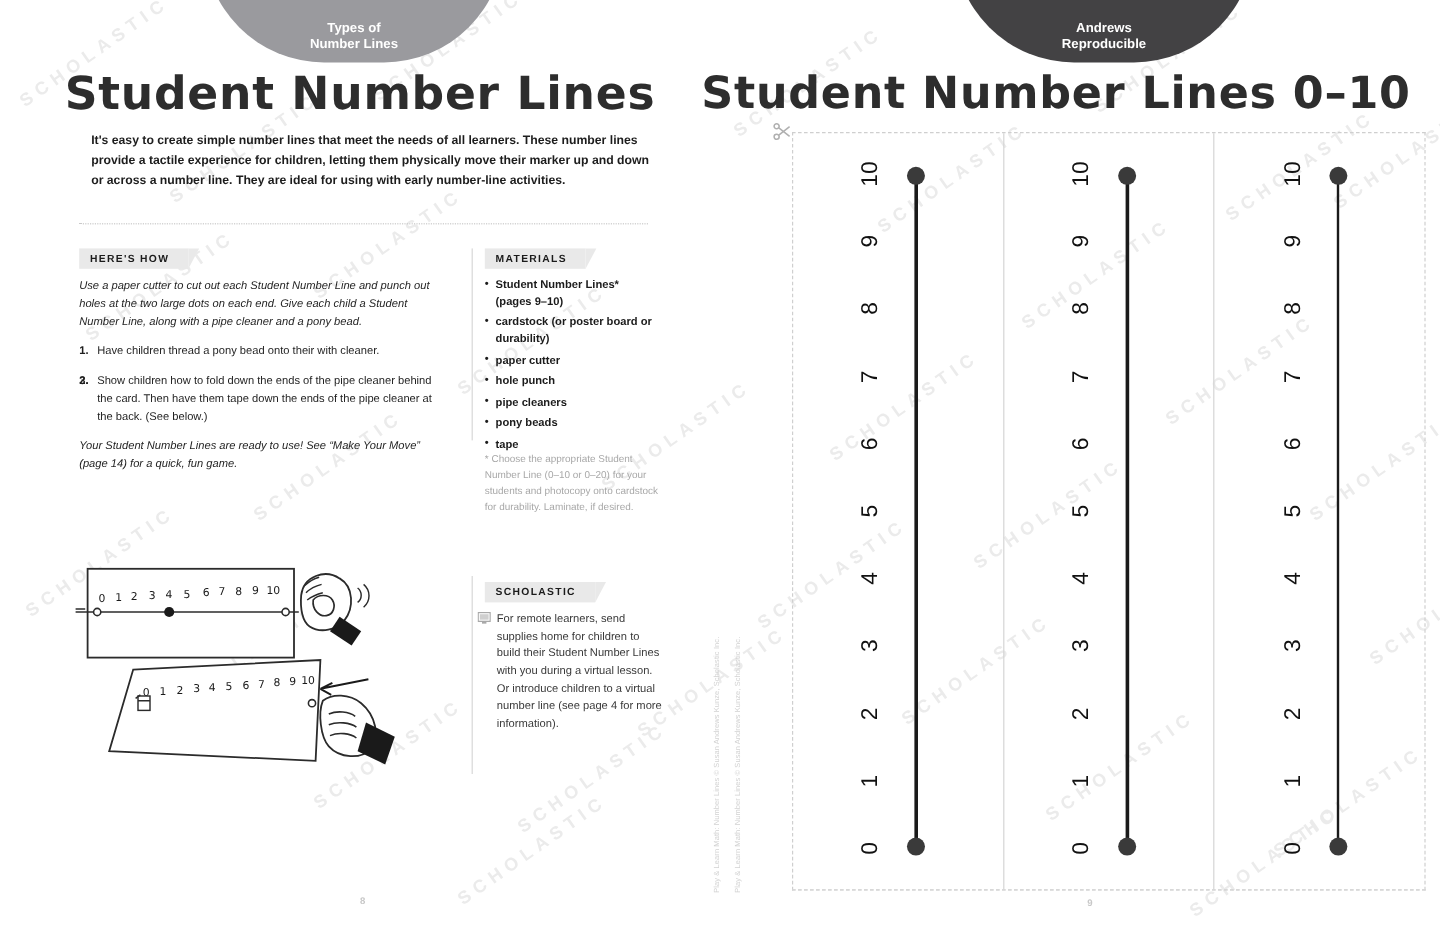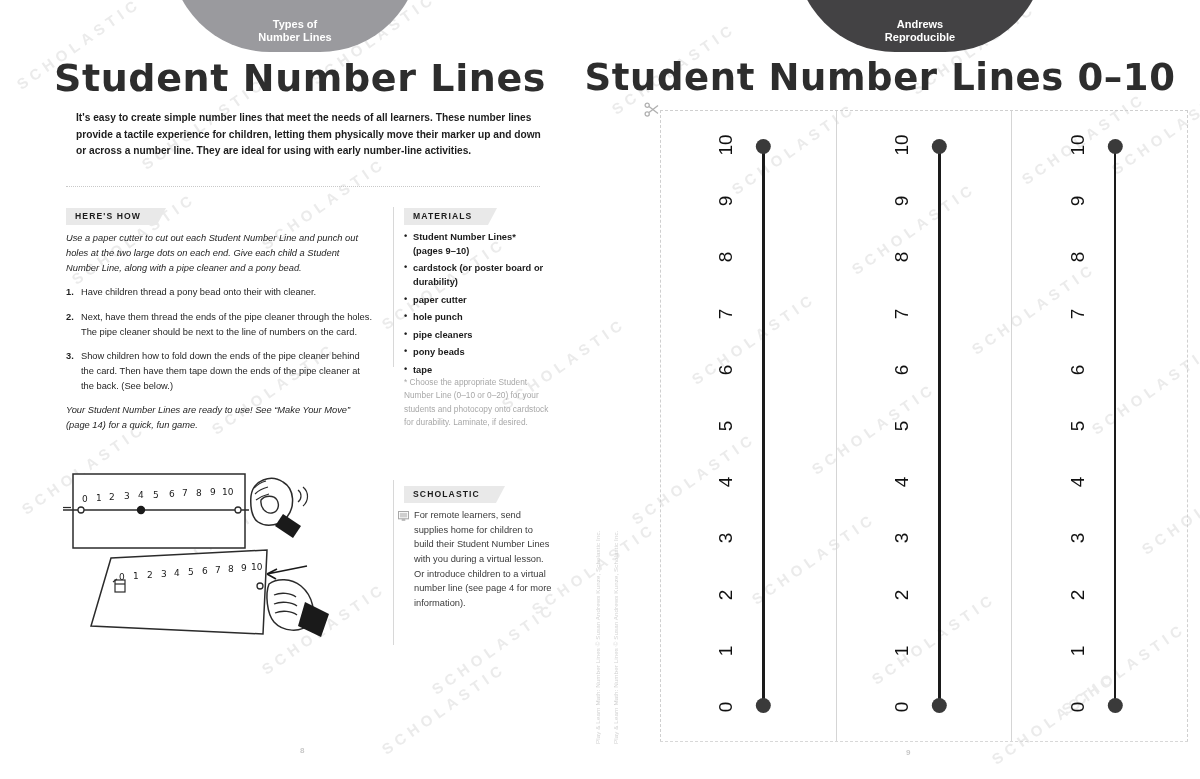--- a/index.html
+++ b/index.html
@@ -208,21 +208,21 @@
   <div class="col-divider2"></div>
 
   <div id="here-how-wrap">
     <span class="banner">HERE'S HOW</span>
   </div>
 
   <div id="how-body">
     <p>Use a paper cutter to cut out each Student Number Line and punch out holes at the two large dots on each end. Give each child a Student Number Line, along with a pipe cleaner and a pony bead.</p>
     <ol class="steps" id="steps-list">
         <li><span class="num">1.</span><span>Have children thread a pony bead onto their with cleaner.</span></li>
-        <li><span class="num">2.</span><span>Next, have them thread the ends of the pipe cleaner through the holes. The pipe cleaner should be next to the line of numbers on the card.</span></li>
+        <li><span class="num">2.</span></li>
         <li><span class="num">3.</span><span>Show children how to fold down the ends of the pipe cleaner behind the card. Then have them tape down the ends of the pipe cleaner at the back. (See below.)</span></li>
       </ol>
     <p>Your Student Number Lines are ready to use! See “Make Your Move” (page 14) for a quick, fun game.</p>
   </div>
 
   <div id="materials-wrap">
     <span class="banner">MATERIALS</span>
   </div>
   <div id="materials-body">
     <ul id="materials-list">

